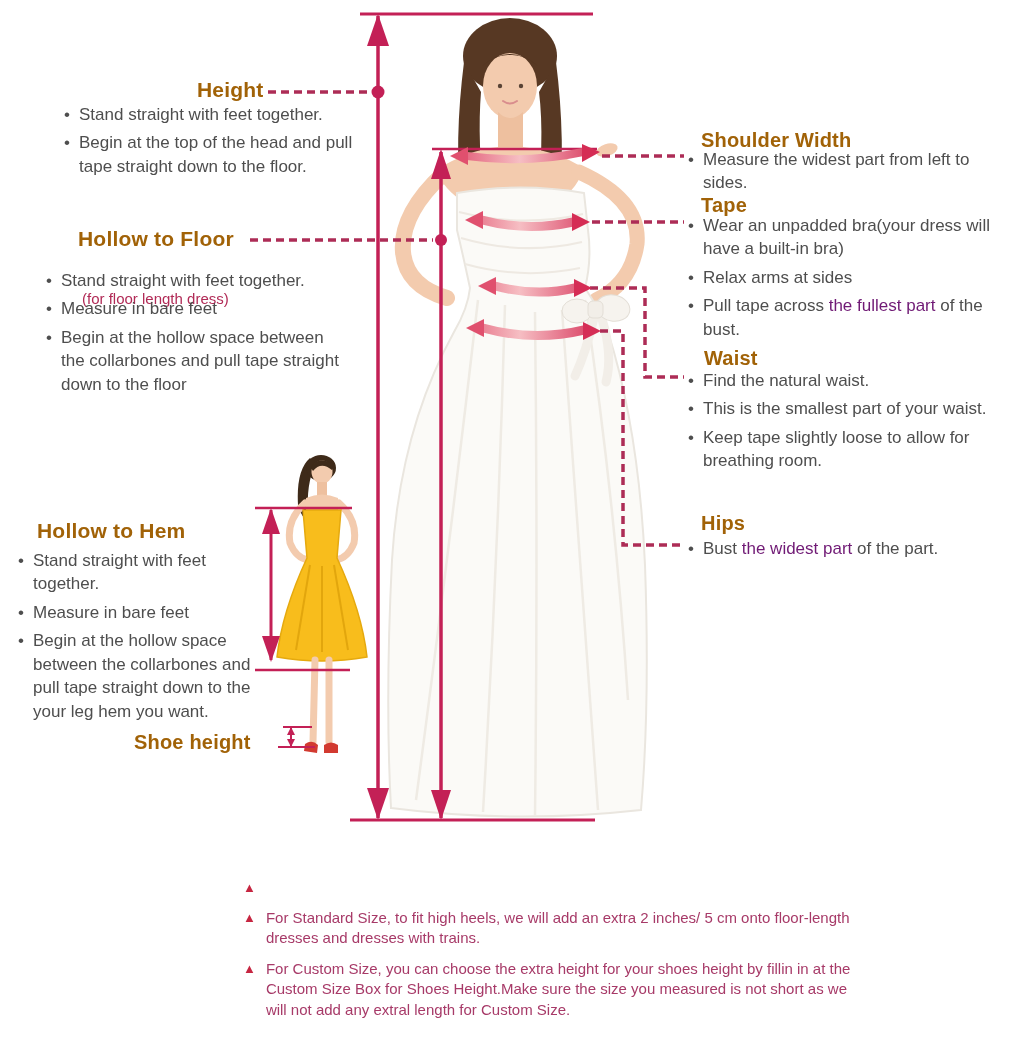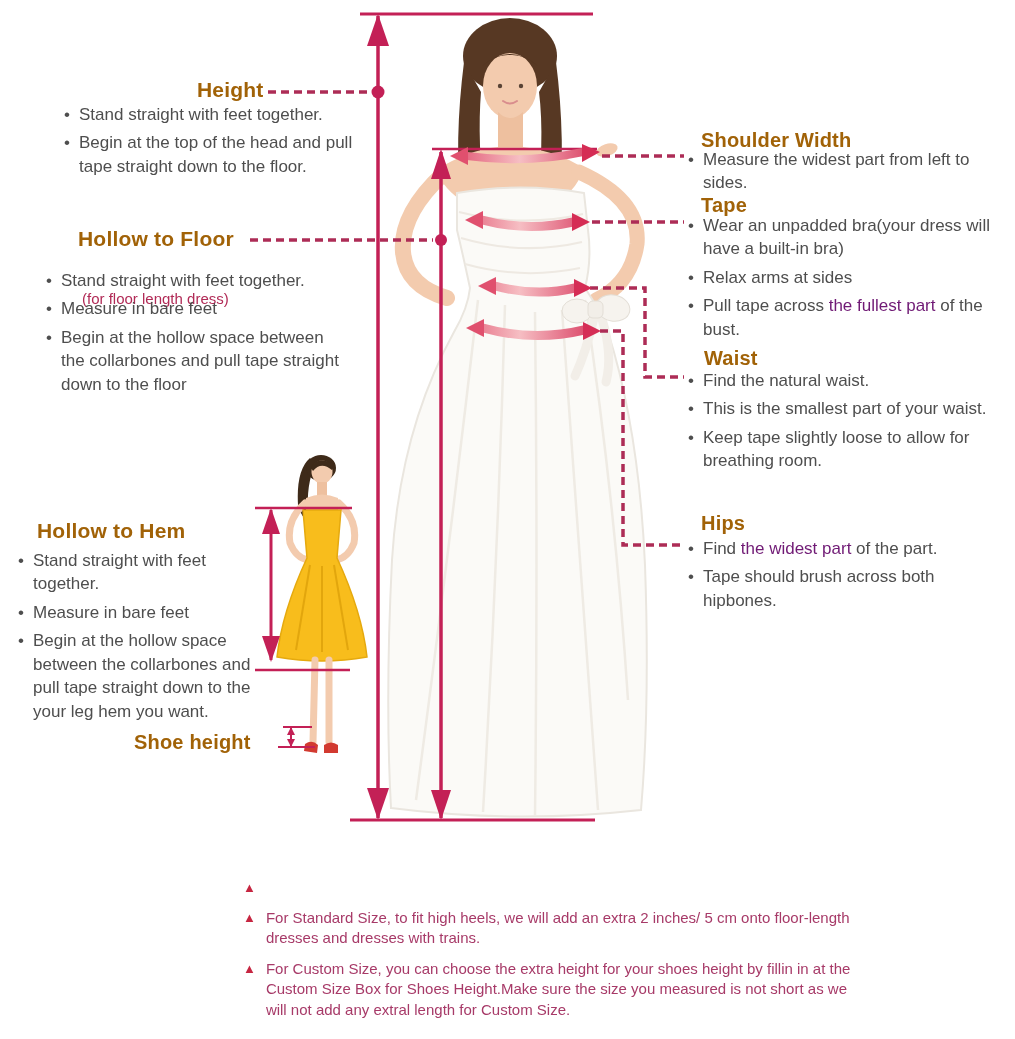--- a/index.html
+++ b/index.html
@@ -182,22 +182,21 @@
 
   <div class="txt sec-title" style="left:704px;top:347px;">Waist</div>
   <ul class="blist txt" style="left:686px;top:369px;width:315px;">
     <li><span>Find the natural waist.</span><span class="hl"></span><span></span></li>
     <li><span>This is the smallest part of your waist.</span><span class="hl"></span><span></span></li>
     <li><span>Keep tape slightly loose to allow for breathing room.</span><span class="hl"></span><span></span></li>
   </ul>
 
   <div class="txt sec-title" style="left:701px;top:512px;">Hips</div>
   <ul class="blist txt" style="left:686px;top:537px;width:325px;">
-    <li><span>Find </span><span class="hl">the widest part</span><span> of the part.</span></li>
-    <li><span>Tape should brush across both hipbones.</span><span class="hl"></span><span></span></li>
+    <li><span>Bust </span><span class="hl">the widest part</span><span> of the part.</span></li>
   </ul>
 
   <div class="txt" style="left:243px;top:878px;width:650px;">
     <div class="footnote">
       <span class="tri">▲</span>
     </div>
     <div class="footnote">
       <span class="tri">▲</span>
       <span class="fn-text">For Standard Size, to fit high heels, we will add an extra 2 inches/ 5  cm onto floor-length dresses and dresses with trains.</span>
     </div>

